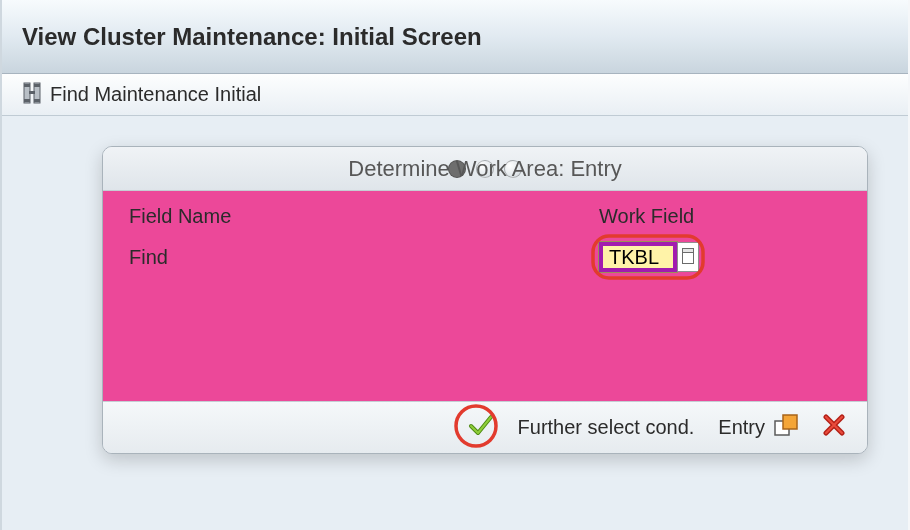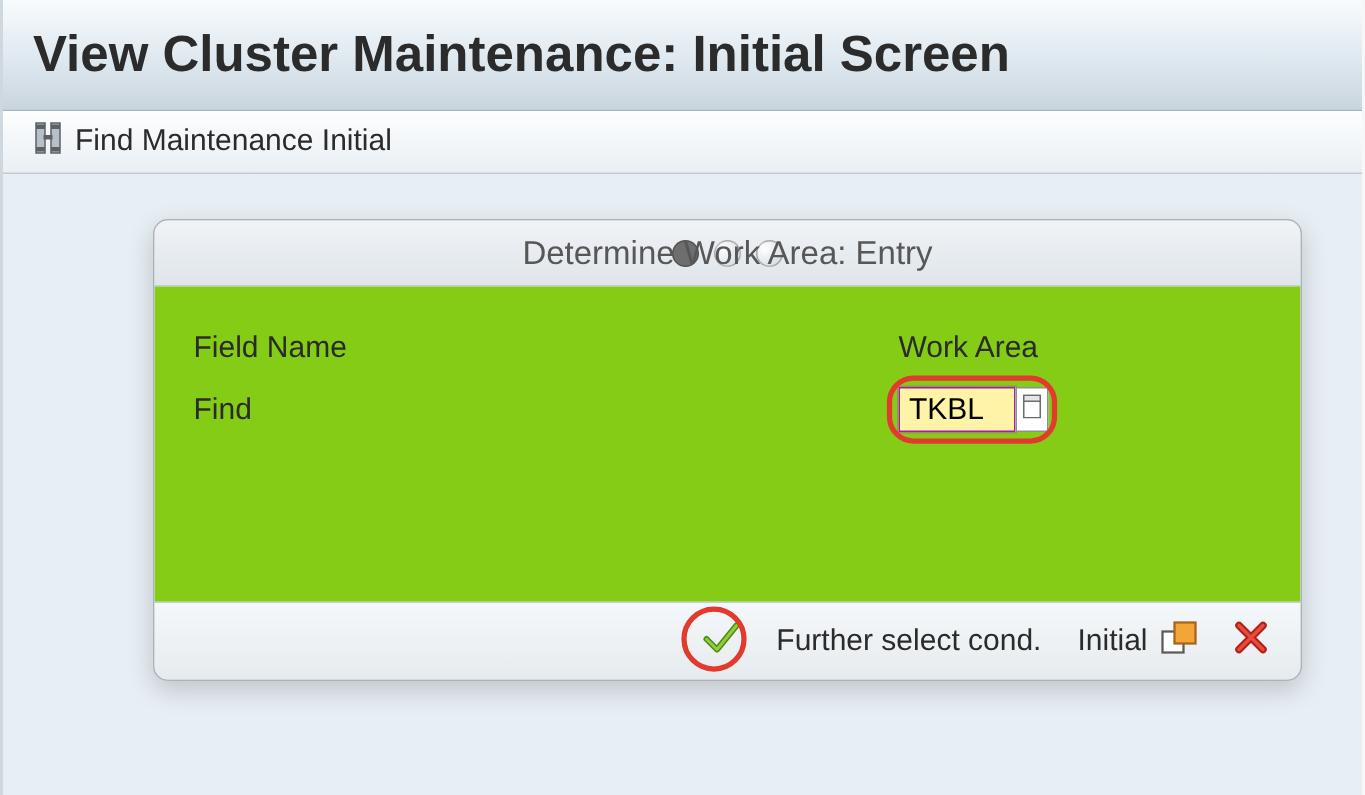--- a/index.html
+++ b/index.html
@@ -15,21 +15,21 @@
       display: flex; flex-direction: column;
     }
     .title-bar {
       height: 74px;
       background: linear-gradient(#f7fbfd 0%, #e1eaf1 50%, #c9d5de 100%);
       border-bottom: 1px solid #a7b4bf;
       display: flex; align-items: center;
       padding: 0 20px;
     }
     .title-bar h1 {
-      font-size: 34px; font-weight: 700; color: #2b2b2b;
+      font-size: 24px; font-weight: 700; color: #2b2b2b;
     }
     .toolbar-row {
       height: 42px;
       background: linear-gradient(#fdfefe, #e9eff4);
       border-bottom: 1px solid #c0cbd4;
       display: flex; align-items: center;
       padding: 0 12px; gap: 8px;
     }
     .toolbar-btn {
       display: flex; align-items: center; gap: 6px;
@@ -77,22 +77,22 @@
     .tl.min   { background: radial-gradient(circle at 30% 30%, #ffffff, #e2e7eb 60%, #cfd6db); }
     .tl.max   { background: radial-gradient(circle at 30% 30%, #ffffff, #e2e7eb 60%, #cfd6db); }
     .dialog-title {
       position: absolute; left: 0; right: 0;
       text-align: center;
       font-size: 22px; color: #575757;
       pointer-events: none;
     }
     .dialog-body {
       flex: 1;
-      background: #84cc16;
-      padding: 30px 26px 0 26px;
+      background: #ec4899;
+      padding: 14px 26px 0 26px;
       position: relative;
     }
     .headers {
       display: flex;
       font-size: 20px; color: #2b2b2b;
     }
     .hdr-field { flex: 0 0 470px; }
     .hdr-work  { flex: 1; }
     .row {
       display: flex; align-items: center;
@@ -100,21 +100,21 @@
       font-size: 20px; color: #2b2b2b;
     }
     .row .field-label { flex: 0 0 470px; }
     .value-cell {
       position: relative;
       display: flex; align-items: center;
     }
     .value-input {
       width: 78px; height: 30px;
       background: #fff3a8;
-      border: 1px solid #a21caf;
+      border: 4px solid #a21caf;
       font-size: 20px; color: #000;
       padding: 0 6px;
       outline: 1px solid #9b9056;
     }
     .f4-btn {
       width: 22px; height: 30px;
       background: #ffffff;
       border: 1px solid #8f8f8f;
       margin-left: 0;
       display: flex; align-items: center; justify-content: center;
@@ -185,21 +185,21 @@
           <div class="tl close"></div>
           <div class="tl min"></div>
           <div class="tl max"></div>
         </div>
         <div class="dialog-title">Determine Work Area: Entry</div>
       </div>
 
       <div class="dialog-body">
         <div class="headers">
           <div class="hdr-field">Field Name</div>
-          <div class="hdr-work">Work Area</div>
+          <div class="hdr-work">Work Field</div>
         </div>
 
         <div class="row">
           <div class="field-label">Find</div>
           <div class="value-cell">
             <input class="value-input" type="text" value="TKBL" style="">
             <div class="f4-btn">
               <span class="icon">
                 <svg width="12" height="16" viewBox="0 0 12 16">
                   <rect x="0.5" y="0.5" width="11" height="15" fill="#ffffff" stroke="#6b6b6b"></rect>
@@ -227,21 +227,21 @@
                 <path d="M3 14 L10 21 L23 5" fill="none" stroke="#8fce3a" stroke-width="2" stroke-linecap="round" stroke-linejoin="round"></path>
               </svg>
             </span>
           </div>
           <div class="footer-btn">
             <span>Further select cond.</span>
           </div>
         </div>
 
         <div class="footer-btn">
-          <span>Initial</span>
+          <span>Entry</span>
           <span class="icon">
             <svg width="26" height="24" viewBox="0 0 26 24">
               <rect x="2" y="8" width="14" height="14" fill="#ffffff" stroke="#5b5b5b" stroke-width="1.5"></rect>
               <rect x="10" y="2" width="14" height="14" fill="#f4a537" stroke="#a8641a" stroke-width="1.5"></rect>
             </svg>
           </span>
         </div>
 
         <div class="footer-btn">
           <span class="icon">

